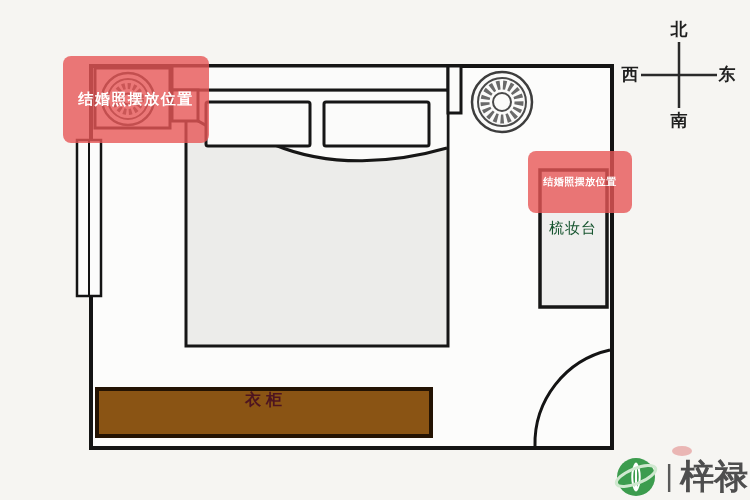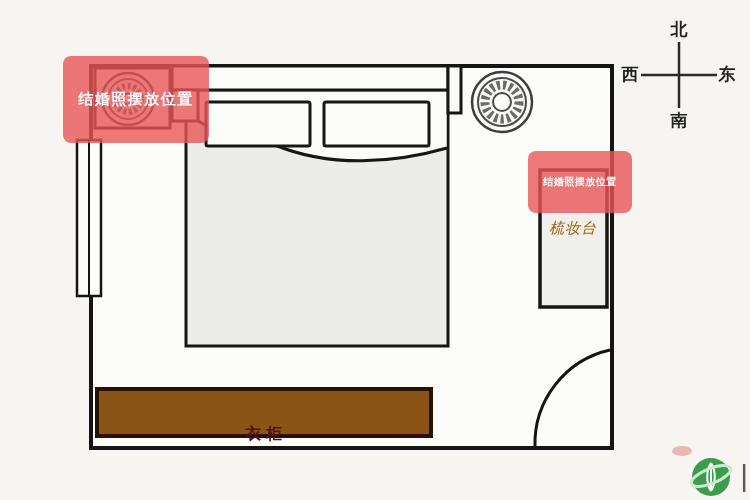--- a/index.html
+++ b/index.html
@@ -5,21 +5,21 @@
   html,body{margin:0;padding:0;background:#e9e8e5;}
   .canvas{
     position:relative;width:750px;height:500px;overflow:hidden;
     background:#f6f5f2;
     font-family:"Liberation Sans","DejaVu Sans",sans-serif;
   }
   svg{position:absolute;left:0;top:0;}
   .label{position:absolute;transform:translate(-50%,-50%);white-space:nowrap;}
   .compass-label{font-size:17px;font-weight:600;color:#1f1f1f;}
   .wardrobe-label{font-size:16px;font-weight:700;color:#4d1420;letter-spacing:5px;}
-  .dressing-label{font-size:15px;color:#a16207;letter-spacing:1px;font-style:italic;}
+  .dressing-label{font-size:15px;color:#14532d;letter-spacing:1px;}
   .highlight{
     position:absolute;border-radius:8px;
     background:rgba(231,86,86,0.80);
     display:flex;align-items:center;justify-content:center;
   }
   .highlight-1{left:63px;top:56px;width:146px;height:87px;}
   .highlight-2{left:528px;top:151px;width:104px;height:62px;}
   .highlight-text{color:#ffffff;font-weight:700;white-space:nowrap;text-align:right;}
   .highlight-1 .highlight-text{font-size:15px;letter-spacing:1.5px;}
   .highlight-2 .highlight-text{font-size:10px;letter-spacing:0.5px;}
@@ -86,33 +86,34 @@
       <line x1="679" y1="42" x2="679" y2="108" stroke="#2a2a2a" stroke-width="2.5"></line>
       <line x1="641" y1="75" x2="717" y2="75" stroke="#2a2a2a" stroke-width="2.5"></line>
     </g>
   </svg>
 
   <div class="label compass-label" style="left:679px;top:29px;">北</div>
   <div class="label compass-label" style="left:679px;top:120px;">南</div>
   <div class="label compass-label" style="left:630px;top:74px;">西</div>
   <div class="label compass-label" style="left:727px;top:74px;">东</div>
 
-  <div class="label wardrobe-label" style="left:266px;top:434px;font-family:Liberation Serif, serif;">衣柜</div>
+  <div class="label wardrobe-label" style="left:266px;top:400px;font-family:Liberation Serif, serif;">衣柜</div>
   <div class="label dressing-label" style="left:573px;top:228px;">梳妆台</div>
 
   <div class="highlight highlight-1">
     <span class="highlight-text">结婚照摆放位置</span>
   </div>
   <div class="highlight highlight-2">
     <span class="highlight-text">结婚照摆放位置</span>
   </div>
 
   <div class="watermark-smudge"></div>
   <div class="watermark">
     <svg width="44" height="44" viewBox="0 0 44 44" style="position:static;">
       <circle cx="22" cy="23" r="19" fill="#3c9c4e"></circle>
       <path d="M22,9 C17,16 17,30 22,37 M22,9 C27,16 27,30 22,37 M22,9 L22,37" fill="none" stroke="#ffffff" stroke-width="2"></path>
       <ellipse cx="22" cy="22" rx="21" ry="7.5" fill="none" stroke="#cfe8cf" stroke-width="3" transform="rotate(-22 22 22)"></ellipse>
     </svg>
     <span class="watermark-sep">|</span>
+    <span class="watermark-brand">梓禄</span>
   </div>
 
 </div>
 
 </body></html>

